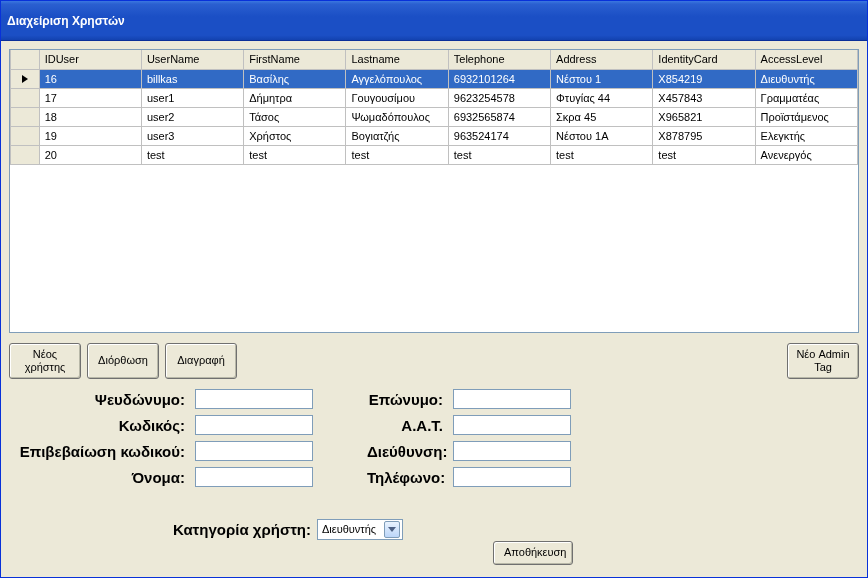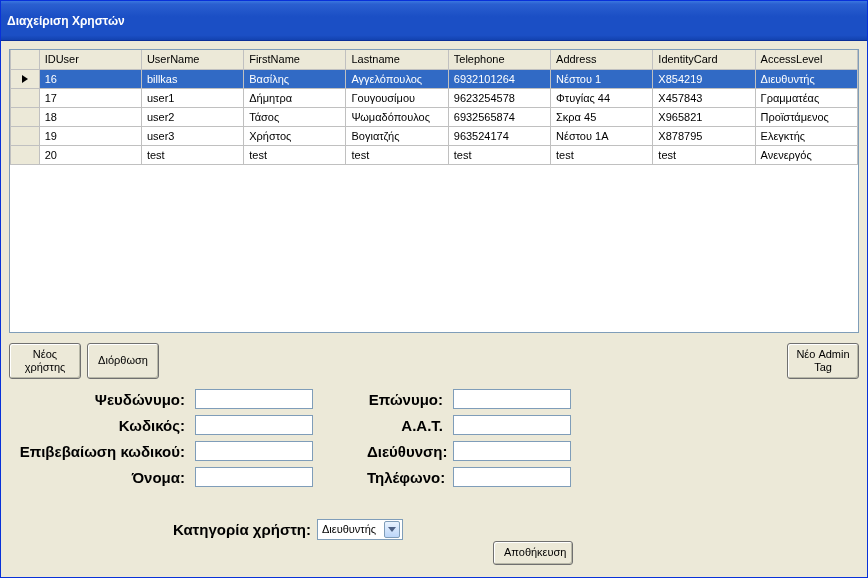--- a/index.html
+++ b/index.html
@@ -258,20 +258,21 @@
               <td>test</td>
               <td>Ανενεργός</td>
             </tr>
           </tbody>
       </table>
     </div>
 
     <div class="toolbar">
       <button class="win">Νέος<br>χρήστης</button>
       <button class="win">Διόρθωση</button>
+      <button class="win">Διαγραφή</button>
       <div class="spacer"></div>
       <button class="win">Νέο Admin<br>Tag</button>
     </div>
 
     <div class="bottom-row">
       <div class="form-area">
         <div class="form">
           <label>Ψευδώνυμο:</label>
           <input type="text" value="" style="">
           <div></div>

